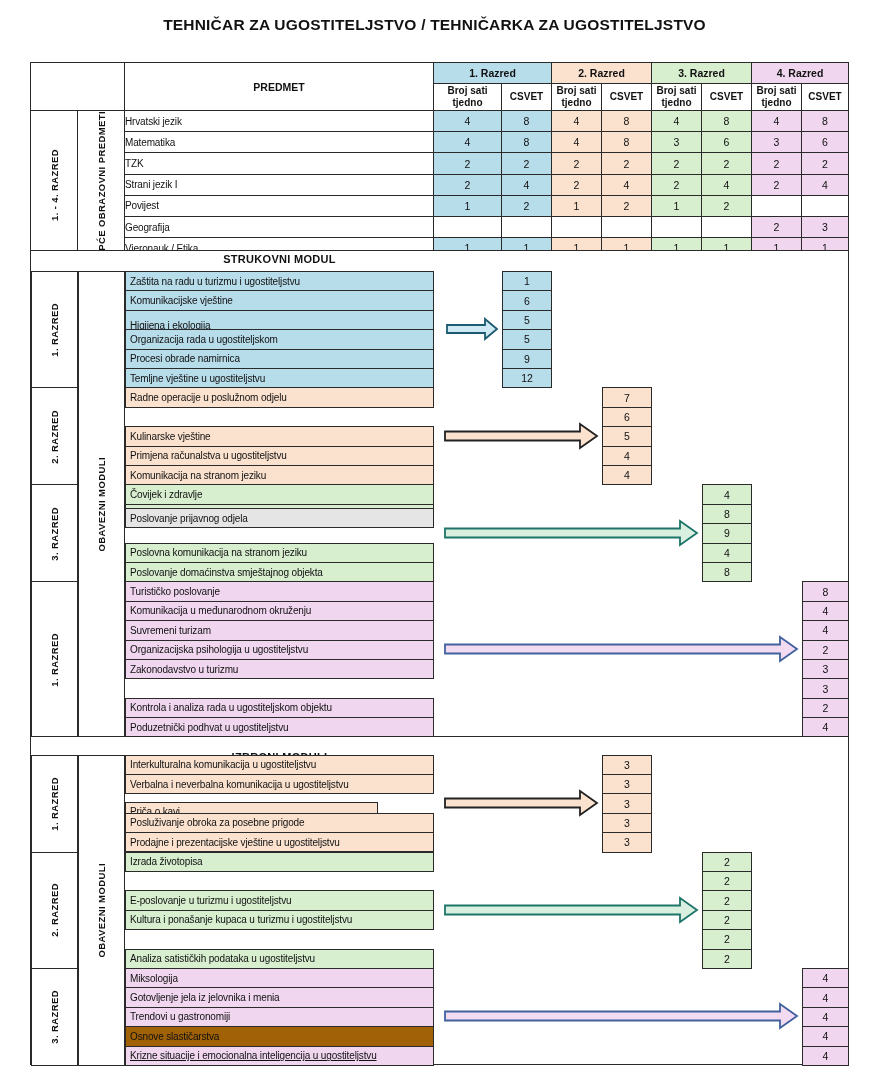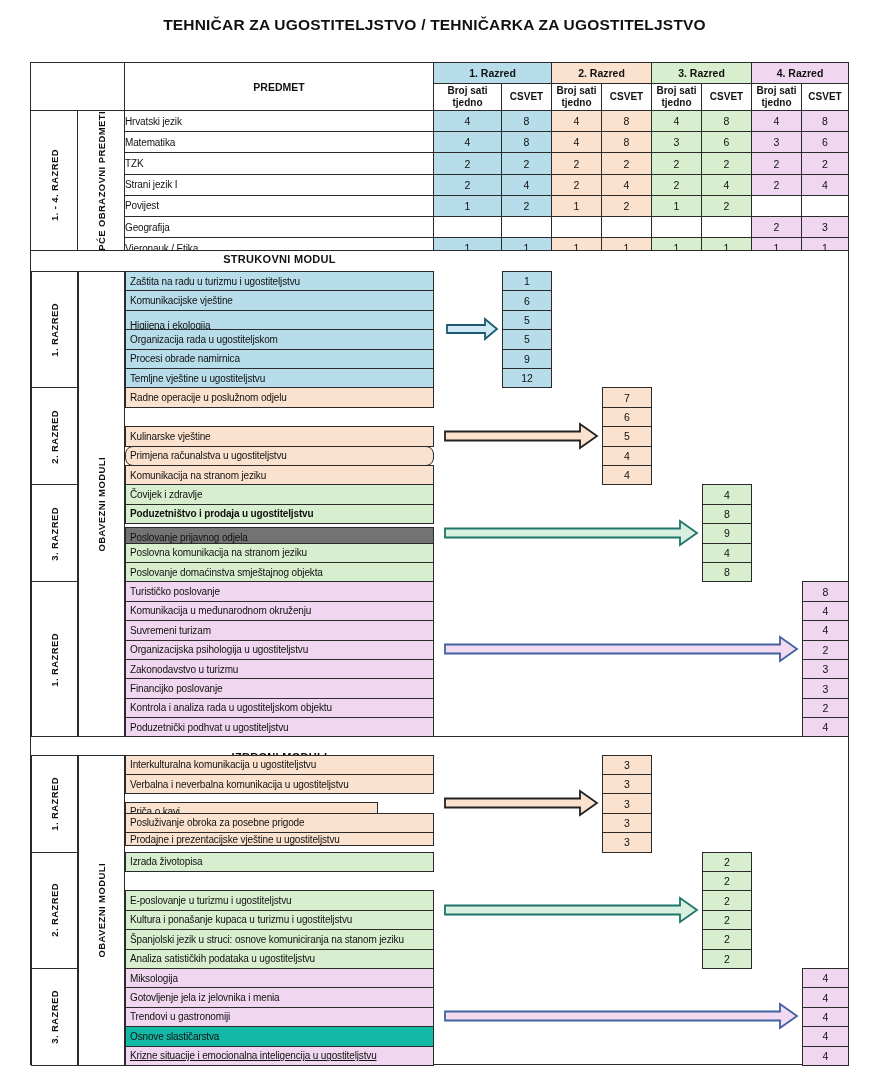--- a/index.html
+++ b/index.html
@@ -197,35 +197,35 @@
           <polygon points="1,11 39,11 39,5 51,15 39,25 39,19 1,19" fill="#cfe9f4" stroke="#1b5a70" stroke-width="1.8" stroke-linejoin="miter"></polygon>
         </svg>
         <div class="cellbox vlabel-box" style="position: absolute; left: 0px; top: 136.4px; width: 47px; height: 98px; box-sizing: border-box;">
           <span class="vlabel-span">2. RAZRED</span>
         </div>
         <div class="cellbox predmet-cell" style="position: absolute; left: 94px; top: 136.4px; width: 309px; height: 20.4px; box-sizing: border-box; background: rgb(251, 226, 207);">Radne operacije u poslužnom odjelu</div>
         <div class="cellbox value-cell" style="position: absolute; left: 571px; top: 136.4px; width: 50px; height: 20.4px; box-sizing: border-box; background: rgb(251, 226, 207);">7</div>
         <div class="cellbox value-cell" style="position: absolute; left: 571px; top: 155.8px; width: 50px; height: 20.4px; box-sizing: border-box; background: rgb(251, 226, 207);">6</div>
         <div class="cellbox predmet-cell" style="position: absolute; left: 94px; top: 175.2px; width: 309px; height: 20.4px; box-sizing: border-box; background: rgb(251, 226, 207);">Kulinarske vještine</div>
         <div class="cellbox value-cell" style="position: absolute; left: 571px; top: 175.2px; width: 50px; height: 20.4px; box-sizing: border-box; background: rgb(251, 226, 207);">5</div>
-        <div class="cellbox predmet-cell" style="position: absolute; left: 94px; top: 194.6px; width: 309px; height: 20.4px; box-sizing: border-box; background: rgb(251, 226, 207); border-radius: 8px;">Primjena računalstva u ugostiteljstvu</div>
+        <div class="cellbox predmet-cell" style="position: absolute; left: 94px; top: 194.6px; width: 309px; height: 20.4px; box-sizing: border-box; background: rgb(251, 226, 207);">Primjena računalstva u ugostiteljstvu</div>
         <div class="cellbox value-cell" style="position: absolute; left: 571px; top: 194.6px; width: 50px; height: 20.4px; box-sizing: border-box; background: rgb(251, 226, 207);">4</div>
         <div class="cellbox predmet-cell" style="position: absolute; left: 94px; top: 214px; width: 309px; height: 20.4px; box-sizing: border-box; background: rgb(251, 226, 207);">Komunikacija na stranom jeziku</div>
         <div class="cellbox value-cell" style="position: absolute; left: 571px; top: 214px; width: 50px; height: 20.4px; box-sizing: border-box; background: rgb(251, 226, 207);">4</div>
         <svg class="arrow" width="154" height="30" viewBox="0 0 154 30" style="left: 413px; top: 169.9px;">
           <polygon points="1,10.5 136,10.5 136,3 153,15 136,27 136,19.5 1,19.5" fill="#fbe2cf" stroke="#222222" stroke-width="1.8" stroke-linejoin="miter"></polygon>
         </svg>
         <div class="cellbox vlabel-box" style="position: absolute; left: 0px; top: 233.4px; width: 47px; height: 98px; box-sizing: border-box;">
           <span class="vlabel-span">3. RAZRED</span>
         </div>
         <div class="cellbox predmet-cell" style="position: absolute; left: 94px; top: 233.4px; width: 309px; height: 20.4px; box-sizing: border-box; background: rgb(215, 238, 207);">Čovijek i zdravlje</div>
         <div class="cellbox value-cell" style="position: absolute; left: 671px; top: 233.4px; width: 50px; height: 20.4px; box-sizing: border-box; background: rgb(215, 238, 207);">4</div>
         <div class="cellbox predmet-cell" style="position: absolute; left: 94px; top: 252.8px; width: 309px; height: 20.4px; box-sizing: border-box; background: rgb(215, 238, 207); font-weight: bold;">Poduzetništvo i prodaja u ugostiteljstvu</div>
         <div class="cellbox value-cell" style="position: absolute; left: 671px; top: 252.8px; width: 50px; height: 20.4px; box-sizing: border-box; background: rgb(215, 238, 207);">8</div>
-        <div class="cellbox predmet-cell" style="position: absolute; left: 94px; top: 276px; width: 309px; height: 20.4px; box-sizing: border-box; background: #737373;">Poslovanje prijavnog odjela</div>
+        <div class="cellbox predmet-cell" style="position: absolute; left: 94px; top: 257px; width: 309px; height: 20.4px; box-sizing: border-box; background: #e5e5e5;">Poslovanje prijavnog odjela</div>
         <div class="cellbox value-cell" style="position: absolute; left: 671px; top: 272.2px; width: 50px; height: 20.4px; box-sizing: border-box; background: rgb(215, 238, 207);">9</div>
         <div class="cellbox predmet-cell" style="position: absolute; left: 94px; top: 291.6px; width: 309px; height: 20.4px; box-sizing: border-box; background: rgb(215, 238, 207);">Poslovna komunikacija na stranom jeziku</div>
         <div class="cellbox value-cell" style="position: absolute; left: 671px; top: 291.6px; width: 50px; height: 20.4px; box-sizing: border-box; background: rgb(215, 238, 207);">4</div>
         <div class="cellbox predmet-cell" style="position: absolute; left: 94px; top: 311px; width: 309px; height: 20.4px; box-sizing: border-box; background: rgb(215, 238, 207);">Poslovanje domaćinstva smještajnog objekta</div>
         <div class="cellbox value-cell" style="position: absolute; left: 671px; top: 311px; width: 50px; height: 20.4px; box-sizing: border-box; background: rgb(215, 238, 207);">8</div>
         <svg class="arrow" width="254" height="30" viewBox="0 0 254 30" style="left: 413px; top: 266.9px;">
           <polygon points="1,10.5 236,10.5 236,3 253,15 236,27 236,19.5 1,19.5" fill="#d9f0e0" stroke="#1d7468" stroke-width="1.8" stroke-linejoin="miter"></polygon>
         </svg>
         <div class="cellbox vlabel-box" style="position: absolute; left: 0px; top: 330.4px; width: 47px; height: 156.2px; box-sizing: border-box;">
           <span class="vlabel-span">1. RAZRED</span>
@@ -233,21 +233,20 @@
         <div class="cellbox predmet-cell" style="position: absolute; left: 94px; top: 330.4px; width: 309px; height: 20.4px; box-sizing: border-box; background: rgb(240, 215, 239);">Turističko poslovanje</div>
         <div class="cellbox value-cell" style="position: absolute; left: 771px; top: 330.4px; width: 47px; height: 20.4px; box-sizing: border-box; background: rgb(240, 215, 239);">8</div>
         <div class="cellbox predmet-cell" style="position: absolute; left: 94px; top: 349.8px; width: 309px; height: 20.4px; box-sizing: border-box; background: rgb(240, 215, 239);">Komunikacija u međunarodnom okruženju</div>
         <div class="cellbox value-cell" style="position: absolute; left: 771px; top: 349.8px; width: 47px; height: 20.4px; box-sizing: border-box; background: rgb(240, 215, 239);">4</div>
         <div class="cellbox predmet-cell" style="position: absolute; left: 94px; top: 369.2px; width: 309px; height: 20.4px; box-sizing: border-box; background: rgb(240, 215, 239);">Suvremeni turizam</div>
         <div class="cellbox value-cell" style="position: absolute; left: 771px; top: 369.2px; width: 47px; height: 20.4px; box-sizing: border-box; background: rgb(240, 215, 239);">4</div>
         <div class="cellbox predmet-cell" style="position: absolute; left: 94px; top: 388.6px; width: 309px; height: 20.4px; box-sizing: border-box; background: rgb(240, 215, 239);">Organizacijska psihologija u ugostiteljstvu</div>
         <div class="cellbox value-cell" style="position: absolute; left: 771px; top: 388.6px; width: 47px; height: 20.4px; box-sizing: border-box; background: rgb(240, 215, 239);">2</div>
         <div class="cellbox predmet-cell" style="position: absolute; left: 94px; top: 408px; width: 309px; height: 20.4px; box-sizing: border-box; background: rgb(240, 215, 239);">Zakonodavstvo u turizmu</div>
         <div class="cellbox value-cell" style="position: absolute; left: 771px; top: 408px; width: 47px; height: 20.4px; box-sizing: border-box; background: rgb(240, 215, 239);">3</div>
-        <div class="cellbox predmet-cell" style="position: absolute; left: 94px; top: 427.4px; width: 309px; height: 20.4px; box-sizing: border-box; background: rgb(240, 215, 239);">Financijko poslovanje</div>
         <div class="cellbox value-cell" style="position: absolute; left: 771px; top: 427.4px; width: 47px; height: 20.4px; box-sizing: border-box; background: rgb(240, 215, 239);">3</div>
         <div class="cellbox predmet-cell" style="position: absolute; left: 94px; top: 446.8px; width: 309px; height: 20.4px; box-sizing: border-box; background: rgb(240, 215, 239);">Kontrola i analiza rada u ugostiteljskom objektu</div>
         <div class="cellbox value-cell" style="position: absolute; left: 771px; top: 446.8px; width: 47px; height: 20.4px; box-sizing: border-box; background: rgb(240, 215, 239);">2</div>
         <div class="cellbox predmet-cell" style="position: absolute; left: 94px; top: 466.2px; width: 309px; height: 20.4px; box-sizing: border-box; background: rgb(240, 215, 239);">Poduzetnički podhvat u ugostiteljstvu</div>
         <div class="cellbox value-cell" style="position: absolute; left: 771px; top: 466.2px; width: 47px; height: 20.4px; box-sizing: border-box; background: rgb(240, 215, 239);">4</div>
         <svg class="arrow" width="354" height="30" viewBox="0 0 354 30" style="left: 413px; top: 383.3px;">
           <polygon points="1,10.5 336,10.5 336,3 353,15 336,27 336,19.5 1,19.5" fill="#f2dbf1" stroke="#41619e" stroke-width="1.8" stroke-linejoin="miter"></polygon>
         </svg>
       </div>
       <div class="section" style="position: absolute; left: 30px; top: 735.6px; width: 819px; height: 329.4px; box-sizing: border-box;">
@@ -259,52 +258,51 @@
           <span class="vlabel-span">1. RAZRED</span>
         </div>
         <div class="cellbox predmet-cell" style="position: absolute; left: 94px; top: 18px; width: 309px; height: 20.4px; box-sizing: border-box; background: rgb(251, 226, 207);">Interkulturalna komunikacija u ugostiteljstvu</div>
         <div class="cellbox value-cell" style="position: absolute; left: 571px; top: 18px; width: 50px; height: 20.4px; box-sizing: border-box; background: rgb(251, 226, 207);">3</div>
         <div class="cellbox predmet-cell" style="position: absolute; left: 94px; top: 37.4px; width: 309px; height: 20.4px; box-sizing: border-box; background: rgb(251, 226, 207);">Verbalna i neverbalna komunikacija u ugostiteljstvu</div>
         <div class="cellbox value-cell" style="position: absolute; left: 571px; top: 37.4px; width: 50px; height: 20.4px; box-sizing: border-box; background: rgb(251, 226, 207);">3</div>
         <div class="cellbox predmet-cell" style="position: absolute; left: 94px; top: 65px; width: 253px; height: 20.4px; box-sizing: border-box; background: rgb(251, 226, 207);">Priča o kavi</div>
         <div class="cellbox value-cell" style="position: absolute; left: 571px; top: 56.8px; width: 50px; height: 20.4px; box-sizing: border-box; background: rgb(251, 226, 207);">3</div>
         <div class="cellbox predmet-cell" style="position: absolute; left: 94px; top: 76.2px; width: 309px; height: 20.4px; box-sizing: border-box; background: rgb(251, 226, 207);">Posluživanje obroka za posebne prigode</div>
         <div class="cellbox value-cell" style="position: absolute; left: 571px; top: 76.2px; width: 50px; height: 20.4px; box-sizing: border-box; background: rgb(251, 226, 207);">3</div>
-        <div class="cellbox predmet-cell" style="position: absolute; left: 94px; top: 95.6px; width: 309px; height: 14px; box-sizing: border-box; background: rgb(251, 226, 207);">Prodajne i prezentacijske vještine u ugostiteljstvu</div>
+        <div class="cellbox predmet-cell" style="position: absolute; left: 94px; top: 95.6px; width: 309px; height: 20px; box-sizing: border-box; background: rgb(251, 226, 207);">Prodajne i prezentacijske vještine u ugostiteljstvu</div>
         <div class="cellbox value-cell" style="position: absolute; left: 571px; top: 95.6px; width: 50px; height: 20.4px; box-sizing: border-box; background: rgb(251, 226, 207);">3</div>
         <svg class="arrow" width="154" height="30" viewBox="0 0 154 30" style="left: 413px; top: 51.5px;">
           <polygon points="1,10.5 136,10.5 136,3 153,15 136,27 136,19.5 1,19.5" fill="#fbe2cf" stroke="#222222" stroke-width="1.8" stroke-linejoin="miter"></polygon>
         </svg>
         <div class="cellbox vlabel-box" style="position: absolute; left: 0px; top: 115px; width: 47px; height: 117.4px; box-sizing: border-box;">
           <span class="vlabel-span">2. RAZRED</span>
         </div>
         <div class="cellbox predmet-cell" style="position: absolute; left: 94px; top: 115px; width: 309px; height: 20.4px; box-sizing: border-box; background: rgb(215, 238, 207);">Izrada životopisa</div>
         <div class="cellbox value-cell" style="position: absolute; left: 671px; top: 115px; width: 50px; height: 20.4px; box-sizing: border-box; background: rgb(215, 238, 207);">2</div>
         <div class="cellbox value-cell" style="position: absolute; left: 671px; top: 134.4px; width: 50px; height: 20.4px; box-sizing: border-box; background: rgb(215, 238, 207);">2</div>
         <div class="cellbox predmet-cell" style="position: absolute; left: 94px; top: 153.8px; width: 309px; height: 20.4px; box-sizing: border-box; background: rgb(215, 238, 207);">E-poslovanje u turizmu i ugostiteljstvu</div>
         <div class="cellbox value-cell" style="position: absolute; left: 671px; top: 153.8px; width: 50px; height: 20.4px; box-sizing: border-box; background: rgb(215, 238, 207);">2</div>
         <div class="cellbox predmet-cell" style="position: absolute; left: 94px; top: 173.2px; width: 309px; height: 20.4px; box-sizing: border-box; background: rgb(215, 238, 207);">Kultura i ponašanje kupaca u turizmu i ugostiteljstvu</div>
         <div class="cellbox value-cell" style="position: absolute; left: 671px; top: 173.2px; width: 50px; height: 20.4px; box-sizing: border-box; background: rgb(215, 238, 207);">2</div>
-        <div class="cellbox predmet-cell" style="position: absolute; left: 94px; top: 192.6px; width: 309px; height: 20.4px; box-sizing: border-box; background: rgb(215, 238, 207);">Španjolski jezik u struci: osnove komuniciranja na stanom jeziku</div>
         <div class="cellbox value-cell" style="position: absolute; left: 671px; top: 192.6px; width: 50px; height: 20.4px; box-sizing: border-box; background: rgb(215, 238, 207);">2</div>
         <div class="cellbox predmet-cell" style="position: absolute; left: 94px; top: 212px; width: 309px; height: 20.4px; box-sizing: border-box; background: rgb(215, 238, 207);">Analiza satističkih podataka u ugostiteljstvu</div>
         <div class="cellbox value-cell" style="position: absolute; left: 671px; top: 212px; width: 50px; height: 20.4px; box-sizing: border-box; background: rgb(215, 238, 207);">2</div>
         <svg class="arrow" width="254" height="30" viewBox="0 0 254 30" style="left: 413px; top: 158.2px;">
           <polygon points="1,10.5 236,10.5 236,3 253,15 236,27 236,19.5 1,19.5" fill="#d9f0e0" stroke="#1d7468" stroke-width="1.8" stroke-linejoin="miter"></polygon>
         </svg>
         <div class="cellbox vlabel-box" style="position: absolute; left: 0px; top: 231.4px; width: 47px; height: 98px; box-sizing: border-box;">
           <span class="vlabel-span">3. RAZRED</span>
         </div>
         <div class="cellbox predmet-cell" style="position: absolute; left: 94px; top: 231.4px; width: 309px; height: 20.4px; box-sizing: border-box; background: rgb(240, 215, 239);">Miksologija</div>
         <div class="cellbox value-cell" style="position: absolute; left: 771px; top: 231.4px; width: 47px; height: 20.4px; box-sizing: border-box; background: rgb(240, 215, 239);">4</div>
         <div class="cellbox predmet-cell" style="position: absolute; left: 94px; top: 250.8px; width: 309px; height: 20.4px; box-sizing: border-box; background: rgb(240, 215, 239);">Gotovljenje jela iz jelovnika i menia</div>
         <div class="cellbox value-cell" style="position: absolute; left: 771px; top: 250.8px; width: 47px; height: 20.4px; box-sizing: border-box; background: rgb(240, 215, 239);">4</div>
         <div class="cellbox predmet-cell" style="position: absolute; left: 94px; top: 270.2px; width: 309px; height: 20.4px; box-sizing: border-box; background: rgb(240, 215, 239);">Trendovi u gastronomiji</div>
         <div class="cellbox value-cell" style="position: absolute; left: 771px; top: 270.2px; width: 47px; height: 20.4px; box-sizing: border-box; background: rgb(240, 215, 239);">4</div>
-        <div class="cellbox predmet-cell" style="position: absolute; left: 94px; top: 289.6px; width: 309px; height: 20.4px; box-sizing: border-box; background: #14b8a6; text-align: center;">Osnove slastičarstva</div>
+        <div class="cellbox predmet-cell" style="position: absolute; left: 94px; top: 289.6px; width: 309px; height: 20.4px; box-sizing: border-box; background: #a16207; text-align: center;">Osnove slastičarstva</div>
         <div class="cellbox value-cell" style="position: absolute; left: 771px; top: 289.6px; width: 47px; height: 20.4px; box-sizing: border-box; background: rgb(240, 215, 239);">4</div>
         <div class="cellbox predmet-cell" style="position: absolute; left: 94px; top: 309px; width: 309px; height: 20.4px; box-sizing: border-box; background: rgb(240, 215, 239); text-decoration: underline;">Krizne situacije i emocionalna inteligencija u ugostiteljstvu</div>
         <div class="cellbox value-cell" style="position: absolute; left: 771px; top: 309px; width: 47px; height: 20.4px; box-sizing: border-box; background: rgb(240, 215, 239);">4</div>
         <svg class="arrow" width="354" height="30" viewBox="0 0 354 30" style="left: 413px; top: 264.9px;">
           <polygon points="1,10.5 336,10.5 336,3 353,15 336,27 336,19.5 1,19.5" fill="#f2dbf1" stroke="#41619e" stroke-width="1.8" stroke-linejoin="miter"></polygon>
         </svg>
       </div>
     </div>
 </div>
 

